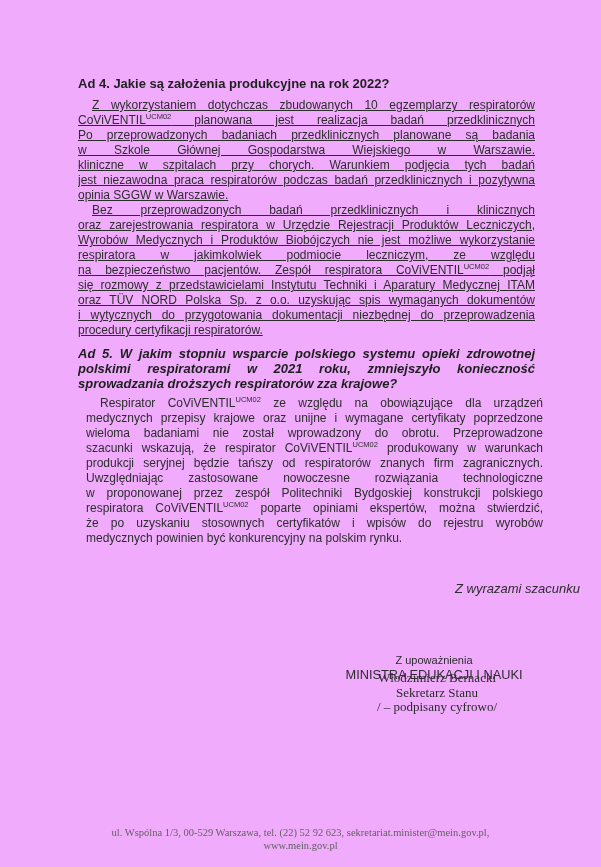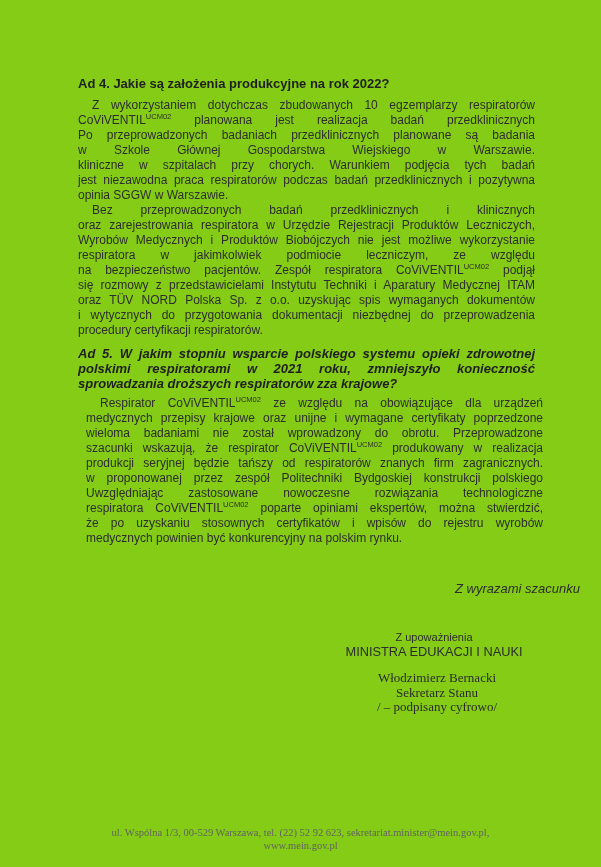--- a/index.html
+++ b/index.html
@@ -1,20 +1,20 @@
 <!DOCTYPE html>
 <html lang="pl"><head>
 <meta charset="utf-8">
 <style>
   html, body { margin: 0; padding: 0; background: #ffffff; }
   .page {
     position: relative;
     width: 601px;
     height: 867px;
-    background: #84cc16;
+    background: #f0abfc;
     overflow: hidden;
     font-family: "Liberation Sans", sans-serif;
   }
   
   .block {
     position: absolute;
     left: 78px;
     width: 457px;
     color: #2d2d2d;
   }
@@ -33,36 +33,36 @@
     font-weight: bold;
     font-size: 13px;
     color: #1f1f1f;
   }
   .sup {
     font-size: 7.5px;
     vertical-align: super;
     line-height: 0;
   }
   .heading-ad4    { top: 76px; }
-  .paragraphs-ad4 { top: 98px; }
+  .paragraphs-ad4 { top: 98px; text-decoration: underline; }
   .heading-ad5    { top: 346px; font-style: italic; }
   .paragraph-ad5  { top: 396px; margin-left: 8px; }
 
   
   .closing {
     position: absolute;
     top: 581px; left: 280px; width: 300px;
     text-align: right;
     font-style: italic;
     font-size: 13px;
     color: #2d2d2d;
   }
   .auth {
     position: absolute;
-    top: 630px; left: 284px; width: 300px;
+    top: 653px; left: 284px; width: 300px;
     text-align: center;
     color: #2d2d2d;
   }
   .auth-line     { font-size: 11px;   line-height: 14px; }
   .auth-minister { font-size: 12.8px; line-height: 16px; }
   .signer {
     position: absolute;
     top: 671px; left: 287px; width: 300px;
     text-align: center;
     font-family: Liberation Serif, serif;
@@ -112,24 +112,24 @@
   <div class="block heading heading-ad5">
       <div class="line stretch"><span>Ad 5. W jakim stopniu wsparcie polskiego systemu opieki zdrowotnej</span></div>
       <div class="line stretch"><span>polskimi respiratorami w 2021 roku, zmniejszyło konieczność</span></div>
       <div class="line"><span>sprowadzania droższych respiratorów zza krajowe?</span></div>
     </div>
 
   <div class="block paragraph-ad5">
       <div class="line stretch indent"><span>Respirator CoViVENTIL</span><span class="sup">UCM02</span><span> ze względu na obowiązujące dla urządzeń</span></div>
       <div class="line stretch"><span>medycznych przepisy krajowe oraz unijne i wymagane certyfikaty poprzedzone</span></div>
       <div class="line stretch"><span>wieloma badaniami nie został wprowadzony do obrotu. Przeprowadzone</span></div>
-      <div class="line stretch"><span>szacunki wskazują, że respirator CoViVENTIL</span><span class="sup">UCM02</span><span> produkowany w realizacja</span></div>
+      <div class="line stretch"><span>szacunki wskazują, że respirator CoViVENTIL</span><span class="sup">UCM02</span><span> produkowany w warunkach</span></div>
       <div class="line stretch"><span>produkcji seryjnej będzie tańszy od respiratorów znanych firm zagranicznych.</span></div>
+      <div class="line stretch"><span>Uwzględniając zastosowane nowoczesne rozwiązania technologiczne</span></div>
       <div class="line stretch"><span>w proponowanej przez zespół Politechniki Bydgoskiej konstrukcji polskiego</span></div>
-      <div class="line stretch"><span>Uwzględniając zastosowane nowoczesne rozwiązania technologiczne</span></div>
       <div class="line stretch"><span>respiratora CoViVENTIL</span><span class="sup">UCM02</span><span> poparte opiniami ekspertów, można stwierdzić,</span></div>
       <div class="line stretch"><span>że po uzyskaniu stosownych certyfikatów i wpisów do rejestru wyrobów</span></div>
       <div class="line"><span>medycznych powinien być konkurencyjny na polskim rynku.</span></div>
     </div>
 
   <div class="closing">Z wyrazami szacunku</div>
 
   <div class="auth">
     <div class="auth-line">Z upoważnienia</div>
     <div class="auth-minister">MINISTRA EDUKACJI I NAUKI</div>

